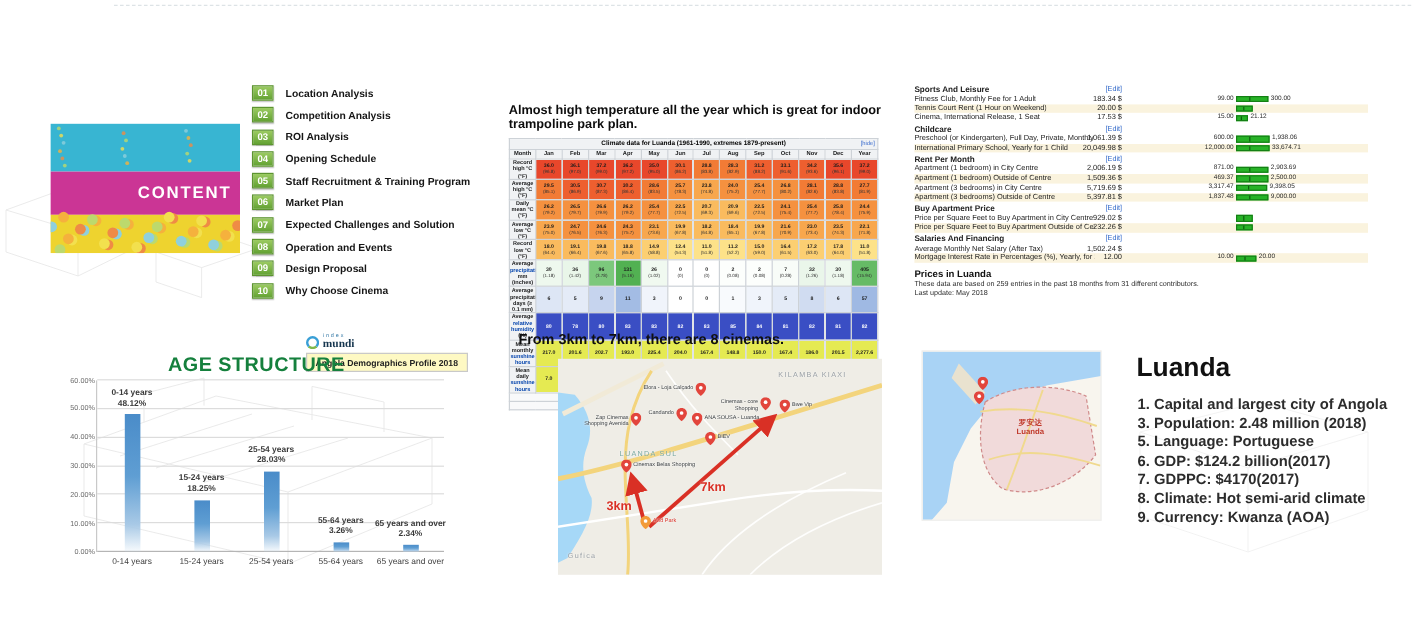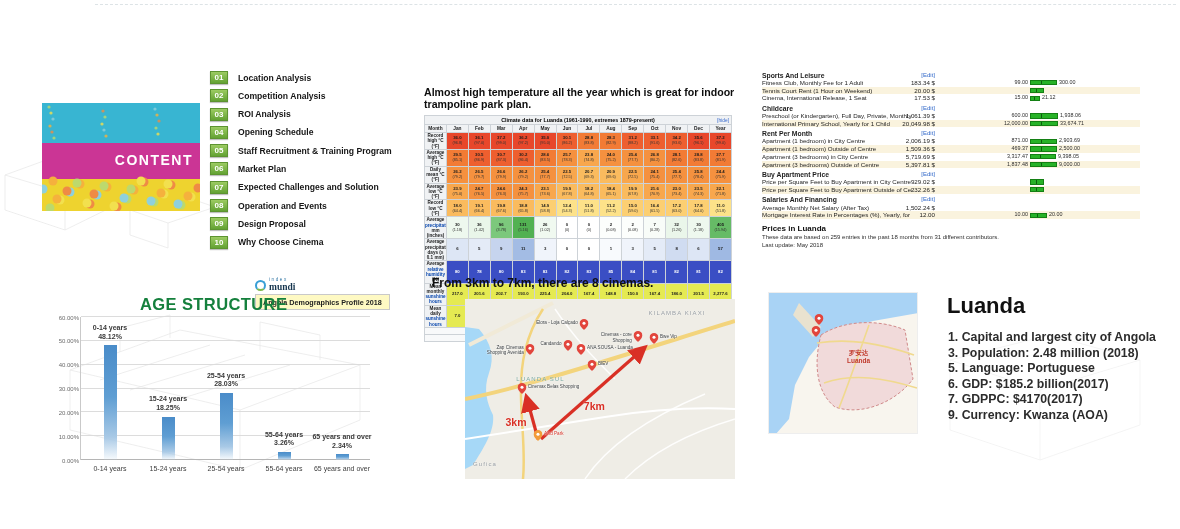--- a/index.html
+++ b/index.html
@@ -1001,17 +1001,18 @@
       <span class="pinwrap" style="left: 47px; top: 44px;"><svg width="9" height="11" viewBox="0 0 8 10">
           <path d="M4 0C1.8 0 0 1.7 0 3.9 0 6.8 4 10 4 10S8 6.8 8 3.9C8 1.7 6.2 0 4 0z" fill="#e2453c"></path>
           <circle cx="4" cy="3.8" r="1.4" fill="#fff"></circle>
         </svg></span>
     </div>
   <div id="luanda-title">Luanda</div>
   <ul id="luanda-facts">
       <li>1. Capital and largest city of Angola</li>
       <li>3. Population: 2.48 million (2018)</li>
       <li>5. Language: Portuguese</li>
-      <li>6. GDP: $185.2 billion(2017)</li>
+      <li>6. GDP: $124.2 billion(2017)</li>
       <li>7. GDPPC: $4170(2017)</li>
+      <li>8. Climate: Hot semi-arid climate</li>
       <li>9. Currency: Kwanza (AOA)</li>
     </ul>
 </div>
 
 </body></html>

